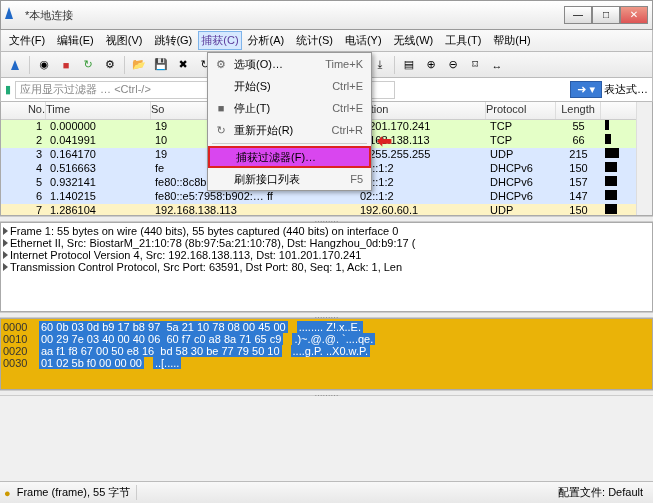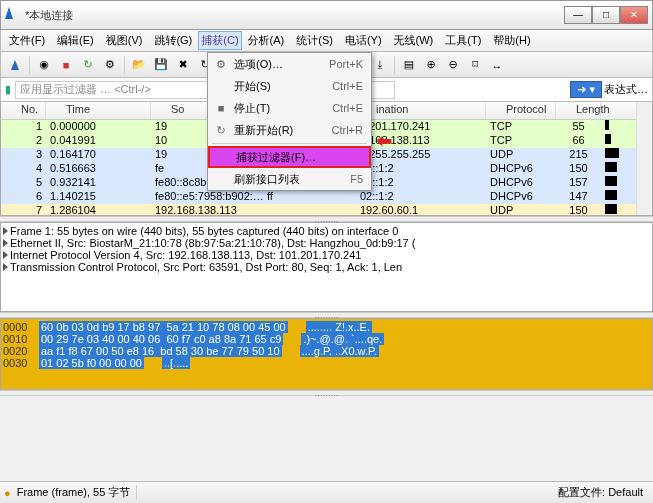--- a/index.html
+++ b/index.html
@@ -16,21 +16,21 @@
 .menuitem.open{background:#d6e8ff;border:1px solid #7eb4ea;padding:1px 2px;color:#5b3a9b}
 .toolbar{height:26px;background:linear-gradient(#f8f8f8,#e8e8e8);border:1px solid #bbb;border-top:none;display:flex;align-items:center;padding:0 4px;gap:2px}
 .tb-sep{width:1px;height:18px;background:#ccc;margin:0 2px}
 .tb-btn{width:20px;height:20px;display:flex;align-items:center;justify-content:center}
 .filterbar{height:24px;background:#fff;border:1px solid #bbb;border-top:none;display:flex;align-items:center;padding:0 4px;gap:4px}
 .filter-input{flex:0 0 380px;height:18px;border:1px solid #ccc;background:#fff;padding:0 4px;color:#888}
 .filterbar .right{margin-left:auto;display:flex;gap:2px;align-items:center}
 .expr-btn{background:#3a7bd5;color:#fff;padding:1px 6px;border:1px solid #2a5ba5}
 .packets{border:1px solid #aaa;border-top:none;height:114px;overflow:hidden;background:#fff;position:relative}
 .phdr{display:flex;background:linear-gradient(#fcfcfc,#eee);border-bottom:1px solid #ccc;height:18px}
-.phdr>div{border-right:1px solid #ddd;padding:1px 20px;font-size:11px;color:#333}
+.phdr>div{border-right:1px solid #ddd;padding:1px 0;font-size:11px;color:#333}
 .prow{display:flex;height:14px}
 .prow>div{padding:0 4px;font-size:11px;white-space:nowrap;overflow:hidden}
 .c-no{width:45px;text-align:right}
 .c-time{width:105px}
 .c-src{width:205px}
 .c-dst{width:130px}
 .c-proto{width:70px}
 .c-len{width:45px;text-align:center}
 .c-bar{width:20px}
 .bg-g{background:#e4ffc7}
@@ -46,21 +46,21 @@
 .dd-sep{height:1px;background:#ccc;margin:2px 4px}
 .arrow-ann{position:absolute;left:377px;top:130px;z-index:101;color:#d22;font-size:18px;font-weight:bold}
 .splitter{height:6px;background:#eee;border-top:1px solid #ccc;border-bottom:1px solid #ccc;text-align:center;font-size:8px;color:#888}
 .details{height:90px;background:#fff;border:1px solid #aaa;overflow:hidden;font-family:Consolas,monospace;font-size:11px;padding:2px}
 .details .ln{white-space:nowrap}
 .tri{display:inline-block;width:0;height:0;border-top:4px solid transparent;border-bottom:4px solid transparent;border-left:5px solid #555;margin-right:2px}
 .hexpane{height:72px;background:#eab308;border:1px solid #aaa;overflow:hidden;font-family:Consolas,monospace;font-size:11px;padding:2px;position:relative}
 .hexrow{display:flex;white-space:pre}
 .hx-off{color:#333;width:36px}
 .hx-bytes{background:#2f7ad2;color:#fff;padding:0 2px}
-.hx-ascii{margin-left:18px;background:#2f7ad2;color:#fff;padding:0 2px}
+.hx-ascii{margin-left:9px;background:#2f7ad2;color:#fff;padding:0 2px}
 .statusbar{position:absolute;bottom:0;left:0;right:0;height:22px;background:linear-gradient(#f8f8f8,#e8e8e8);border-top:1px solid #bbb;display:flex;align-items:center;padding:0 4px;font-size:11px}
 .sb-sec{padding:0 6px;border-right:1px solid #ccc}
 .sb-sec:last-child{border-right:none}
 .sb-right{margin-left:auto;display:flex}
 .scroll-ph{position:absolute;right:0;top:0;bottom:0;width:16px;background:#f0f0f0;border-left:1px solid #ddd}
 </style>
 </head>
 <body>
 
 <div class="titlebar">
@@ -202,21 +202,21 @@
         <div class="c-bar"><span class="bar-b" style="width:12px"></span></div>
       </div>
     </div>
   <div class="scroll-ph"></div>
 </div>
 
 <div class="dropdown" id="dropdown">
     <div class="dd-row">
       <span class="dd-icon">⚙</span>
       <span class="dd-label">选项(O)…</span>
-      <span class="dd-accel">Port+K</span>
+      <span class="dd-accel">Time+K</span>
     </div>
     <div class="dd-row">
       <span class="dd-icon"></span>
       <span class="dd-label">开始(S)</span>
       <span class="dd-accel">Ctrl+E</span>
     </div>
     <div class="dd-row">
       <span class="dd-icon">■</span>
       <span class="dd-label">停止(T)</span>
       <span class="dd-accel">Ctrl+E</span>

